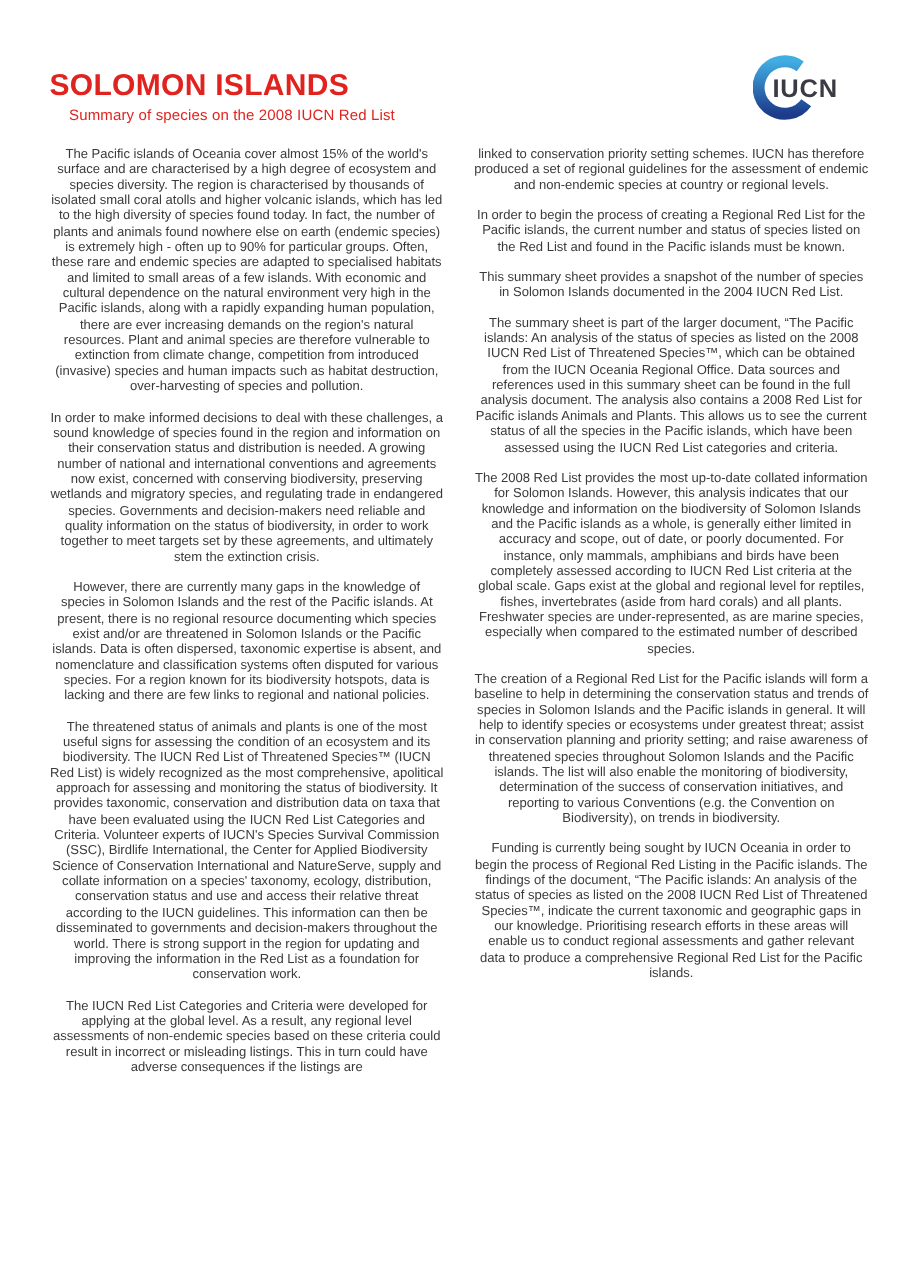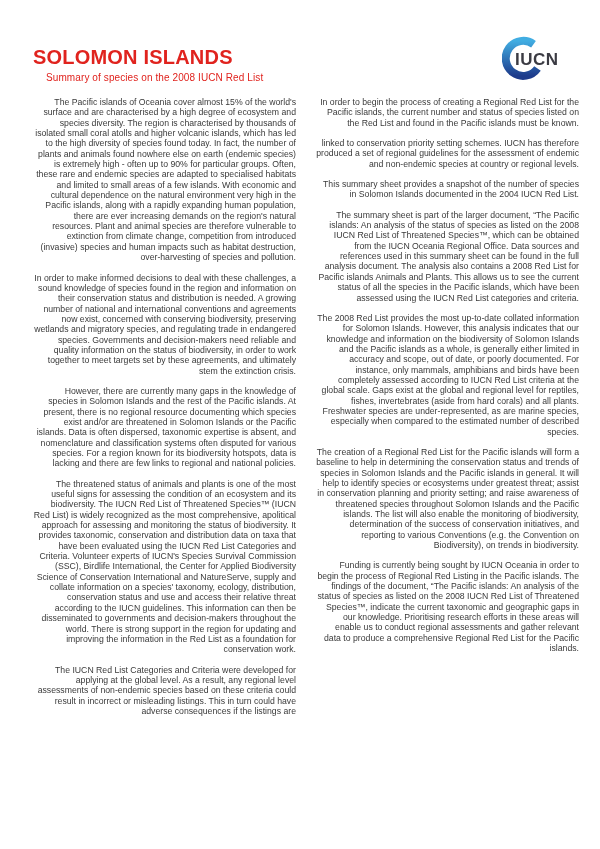--- a/index.html
+++ b/index.html
@@ -44,21 +44,21 @@
     top: 97px;
     width: 546px;
     display: flex;
     gap: 20px;
   }
   .column {
     width: 263px;
     color: #3A3A3A;
     font-size: 8.7px;
     line-height: 10.35px;
-    text-align: right;
+    text-align: center;
   }
   .column p {
     margin: 0 0 10px 0;
   }
 </style>
 </head>
 <body>
 
 <div class="page">
 
@@ -80,22 +80,22 @@
 
   <div class="columns">
     <div class="column">
       <p>The Pacific islands of Oceania cover almost 15% of the world's surface and are characterised by a high degree of ecosystem and species diversity. The region is characterised by thousands of isolated small coral atolls and higher volcanic islands, which has led to the high diversity of species found today. In fact, the number of plants and animals found nowhere else on earth (endemic species) is extremely high - often up to 90% for particular groups. Often, these rare and endemic species are adapted to specialised habitats and limited to small areas of a few islands. With economic and cultural dependence on the natural environment very high in the Pacific islands, along with a rapidly expanding human population, there are ever increasing demands on the region's natural resources. Plant and animal species are therefore vulnerable to extinction from climate change, competition from introduced (invasive) species and human impacts such as habitat destruction, over-harvesting of species and pollution.</p>
       <p>In order to make informed decisions to deal with these challenges, a sound knowledge of species found in the region and information on their conservation status and distribution is needed. A growing number of national and international conventions and agreements now exist, concerned with conserving biodiversity, preserving wetlands and migratory species, and regulating trade in endangered species. Governments and decision-makers need reliable and quality information on the status of biodiversity, in order to work together to meet targets set by these agreements, and ultimately stem the extinction crisis.</p>
       <p>However, there are currently many gaps in the knowledge of species in Solomon Islands and the rest of the Pacific islands. At present, there is no regional resource documenting which species exist and/or are threatened in Solomon Islands or the Pacific islands. Data is often dispersed, taxonomic expertise is absent, and nomenclature and classification systems often disputed for various species. For a region known for its biodiversity hotspots, data is lacking and there are few links to regional and national policies.</p>
       <p>The threatened status of animals and plants is one of the most useful signs for assessing the condition of an ecosystem and its biodiversity. The IUCN Red List of Threatened Species™ (IUCN Red List) is widely recognized as the most comprehensive, apolitical approach for assessing and monitoring the status of biodiversity. It provides taxonomic, conservation and distribution data on taxa that have been evaluated using the IUCN Red List Categories and Criteria. Volunteer experts of IUCN's Species Survival Commission (SSC), Birdlife International, the Center for Applied Biodiversity Science of Conservation International and NatureServe, supply and collate information on a species' taxonomy, ecology, distribution, conservation status and use and access their relative threat according to the IUCN guidelines. This information can then be disseminated to governments and decision-makers throughout the world. There is strong support in the region for updating and improving the information in the Red List as a foundation for conservation work.</p>
       <p>The IUCN Red List Categories and Criteria were developed for applying at the global level. As a result, any regional level assessments of non-endemic species based on these criteria could result in incorrect or misleading listings. This in turn could have adverse consequences if the listings are</p>
     </div>
     <div class="column">
+      <p>linked to conservation priority setting schemes. IUCN has therefore produced a set of regional guidelines for the assessment of endemic and non-endemic species at country or regional levels.</p>
       <p>In order to begin the process of creating a Regional Red List for the Pacific islands, the current number and status of species listed on the Red List and found in the Pacific islands must be known.</p>
-      <p>linked to conservation priority setting schemes. IUCN has therefore produced a set of regional guidelines for the assessment of endemic and non-endemic species at country or regional levels.</p>
       <p>This summary sheet provides a snapshot of the number of species in Solomon Islands documented in the 2004 IUCN Red List.</p>
       <p>The summary sheet is part of the larger document, “The Pacific islands: An analysis of the status of species as listed on the 2008 IUCN Red List of Threatened Species™, which can be obtained from the IUCN Oceania Regional Office. Data sources and references used in this summary sheet can be found in the full analysis document. The analysis also contains a 2008 Red List for Pacific islands Animals and Plants. This allows us to see the current status of all the species in the Pacific islands, which have been assessed using the IUCN Red List categories and criteria.</p>
       <p>The 2008 Red List provides the most up-to-date collated information for Solomon Islands. However, this analysis indicates that our knowledge and information on the biodiversity of Solomon Islands and the Pacific islands as a whole, is generally either limited in accuracy and scope, out of date, or poorly documented. For instance, only mammals, amphibians and birds have been completely assessed according to IUCN Red List criteria at the global scale. Gaps exist at the global and regional level for reptiles, fishes, invertebrates (aside from hard corals) and all plants. Freshwater species are under-represented, as are marine species, especially when compared to the estimated number of described species.</p>
       <p>The creation of a Regional Red List for the Pacific islands will form a baseline to help in determining the conservation status and trends of species in Solomon Islands and the Pacific islands in general. It will help to identify species or ecosystems under greatest threat; assist in conservation planning and priority setting; and raise awareness of threatened species throughout Solomon Islands and the Pacific islands. The list will also enable the monitoring of biodiversity, determination of the success of conservation initiatives, and reporting to various Conventions (e.g. the Convention on Biodiversity), on trends in biodiversity.</p>
       <p>Funding is currently being sought by IUCN Oceania in order to begin the process of Regional Red Listing in the Pacific islands. The findings of the document, “The Pacific islands: An analysis of the status of species as listed on the 2008 IUCN Red List of Threatened Species™, indicate the current taxonomic and geographic gaps in our knowledge. Prioritising research efforts in these areas will enable us to conduct regional assessments and gather relevant data to produce a comprehensive Regional Red List for the Pacific islands.</p>
     </div>
   </div>
 
 </div>
 

